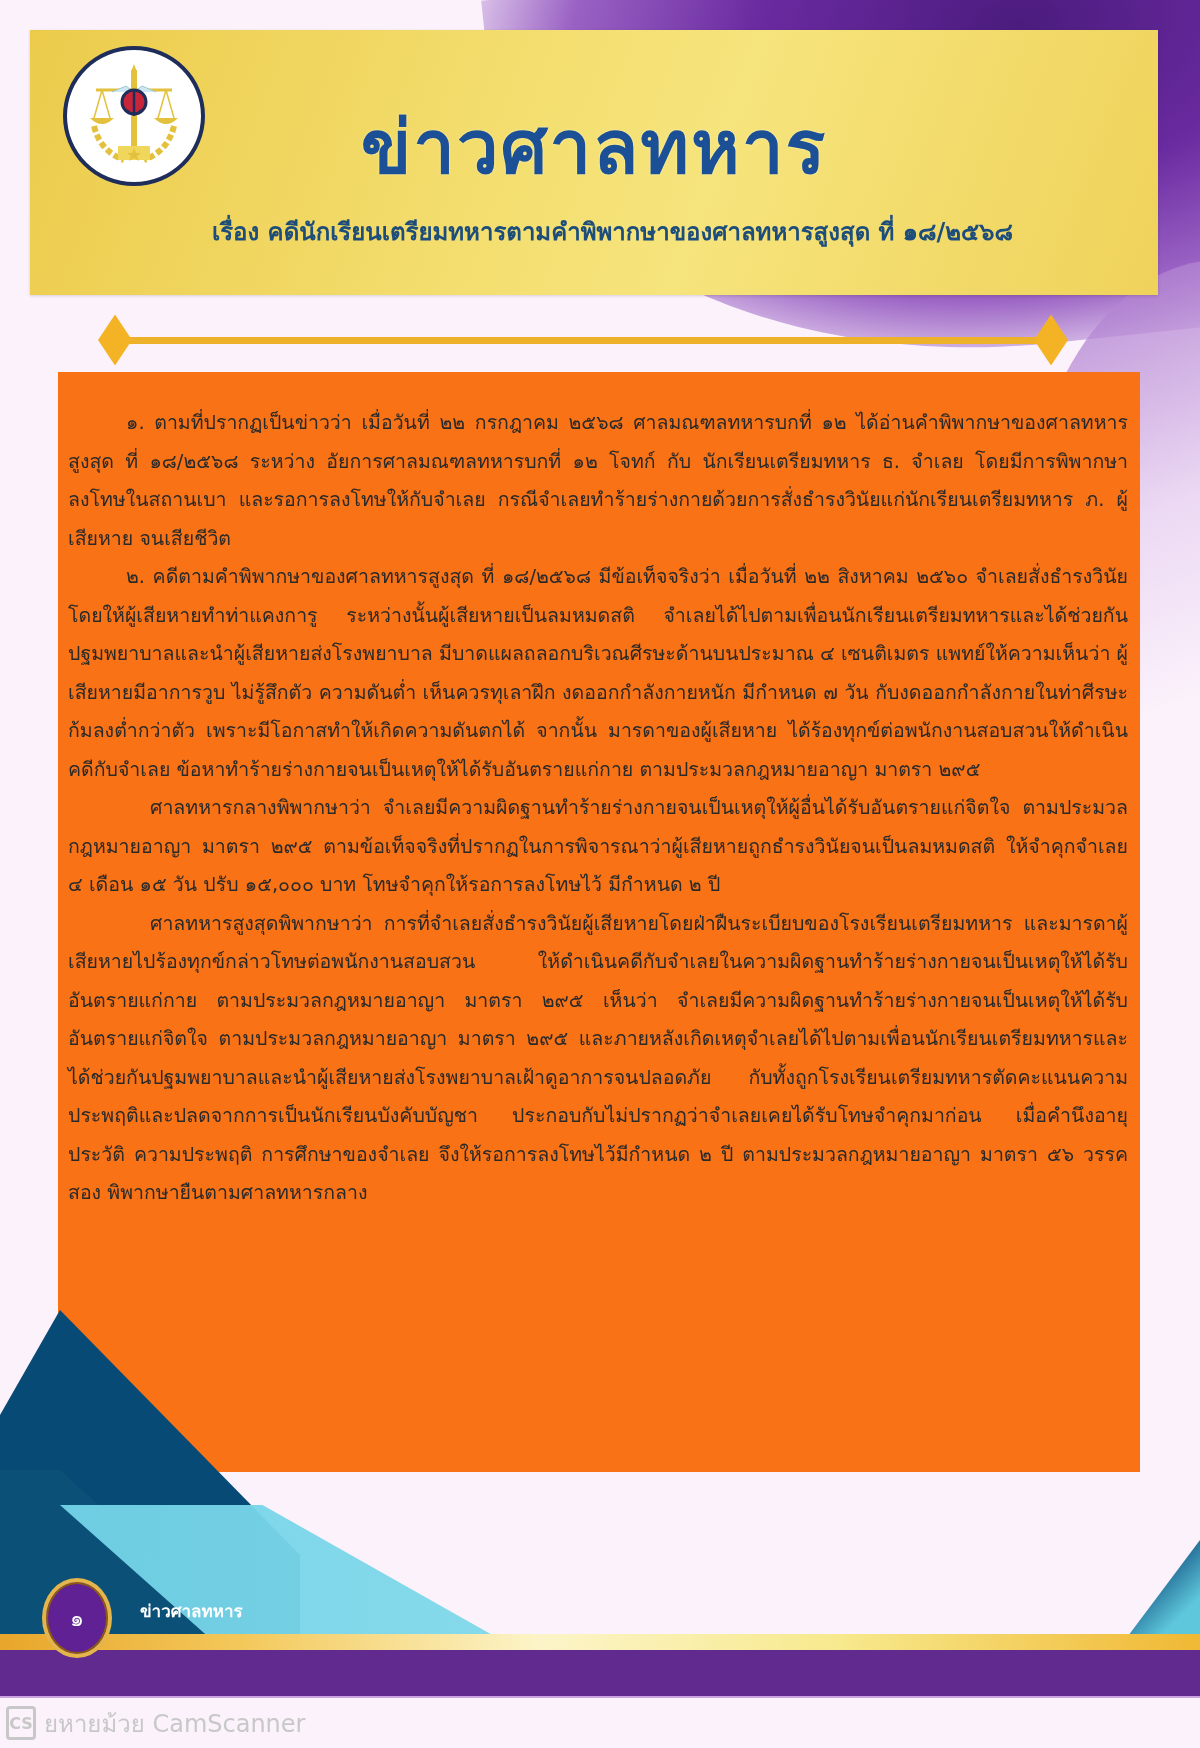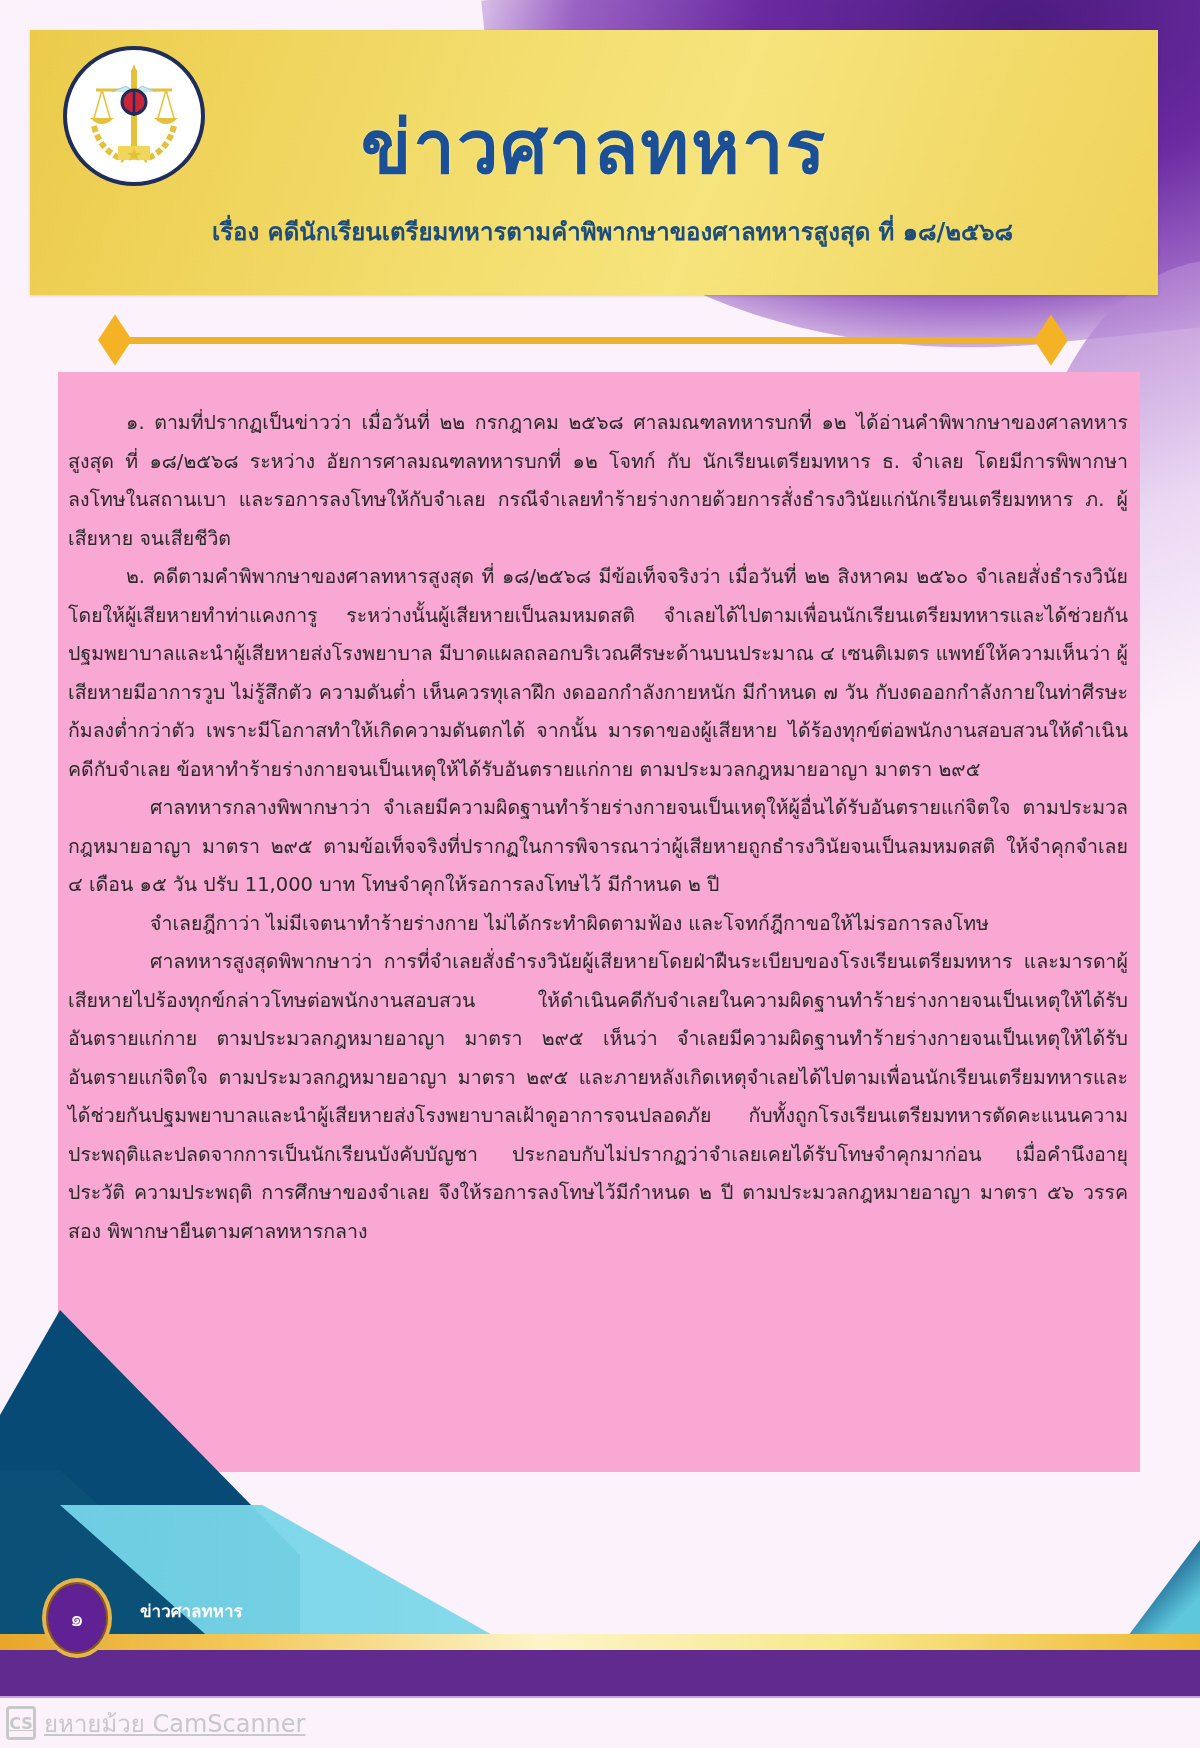--- a/index.html
+++ b/index.html
@@ -55,21 +55,21 @@
   }
   .gold-divider .diamond {
     position: absolute; top: -5px; width: 24px; height: 24px;
     background: #f4b324; transform: scaleY(1.5) rotate(45deg);
   }
   .gold-divider .diamond.left { left: 0; }
   .gold-divider .diamond.right { right: 0; }
   
   .content-panel {
     position: absolute; left: 58px; top: 372px; width: 1082px; height: 1100px;
-    background: #f9a8d4;
+    background: #f97316;
   }
   .content {
     position: absolute; left: 10px; top: 32px; width: 1060px;
     font-size: 19.5px; line-height: 38.5px; color: #2a2a2a;
     text-align: justify;
   }
   .content p { text-indent: 0; }
   .content p.indent1 { text-indent: 58px; }
   .content p.indent2 { text-indent: 82px; }
   
@@ -111,21 +111,21 @@
     color: #fff; font-size: 22px; display: flex; align-items: center; justify-content: center;
   }
   .footer-label {
     position: absolute; left: 140px; top: 1597px;
     color: #ffffff; font-size: 17px; font-weight: bold;
   }
   
   .watermark {
     position: absolute; left: 6px; top: 1706px; height: 34px;
     display: flex; align-items: center; gap: 8px;
-    color: #c8c8c8; font-size: 24px; text-decoration: underline;
+    color: #c8c8c8; font-size: 24px;
   }
   .watermark .cs-logo {
     width: 30px; height: 34px; border: 3px solid #c8c8c8; border-radius: 4px;
     font-size: 16px; font-weight: bold; display: flex; align-items: center; justify-content: center;
     color: #c8c8c8;
   }
 </style>
 </head>
 <body>
 
@@ -160,22 +160,21 @@
 <div class="gold-divider">
   <div class="line"></div>
   <div class="diamond left"></div>
   <div class="diamond right"></div>
 </div>
 
 <div class="content-panel">
   <div class="content">
     <p class="indent1">๑. ตามที่ปรากฏเป็นข่าวว่า เมื่อวันที่ ๒๒ กรกฎาคม ๒๕๖๘ ศาลมณฑลทหารบกที่ ๑๒ ได้อ่านคำพิพากษาของศาลทหารสูงสุด ที่ ๑๘/๒๕๖๘ ระหว่าง อัยการศาลมณฑลทหารบกที่ ๑๒ โจทก์ กับ นักเรียนเตรียมทหาร ธ. จำเลย โดยมีการพิพากษาลงโทษในสถานเบา และรอการลงโทษให้กับจำเลย กรณีจำเลยทำร้ายร่างกายด้วยการสั่งธำรงวินัยแก่นักเรียนเตรียมทหาร ภ. ผู้เสียหาย จนเสียชีวิต</p>
     <p class="indent1">๒. คดีตามคำพิพากษาของศาลทหารสูงสุด ที่ ๑๘/๒๕๖๘ มีข้อเท็จจริงว่า เมื่อวันที่ ๒๒ สิงหาคม ๒๕๖๐ จำเลยสั่งธำรงวินัยโดยให้ผู้เสียหายทำท่าแคงการู ระหว่างนั้นผู้เสียหายเป็นลมหมดสติ จำเลยได้ไปตามเพื่อนนักเรียนเตรียมทหารและได้ช่วยกันปฐมพยาบาลและนำผู้เสียหายส่งโรงพยาบาล มีบาดแผลถลอกบริเวณศีรษะด้านบนประมาณ ๔ เซนติเมตร แพทย์ให้ความเห็นว่า ผู้เสียหายมีอาการวูบ ไม่รู้สึกตัว ความดันต่ำ เห็นควรทุเลาฝึก งดออกกำลังกายหนัก มีกำหนด ๗ วัน กับงดออกกำลังกายในท่าศีรษะก้มลงต่ำกว่าตัว เพราะมีโอกาสทำให้เกิดความดันตกได้ จากนั้น มารดาของผู้เสียหาย ได้ร้องทุกข์ต่อพนักงานสอบสวนให้ดำเนินคดีกับจำเลย ข้อหาทำร้ายร่างกายจนเป็นเหตุให้ได้รับอันตรายแก่กาย ตามประมวลกฎหมายอาญา มาตรา ๒๙๕</p>
-    <p class="indent2">ศาลทหารกลางพิพากษาว่า จำเลยมีความผิดฐานทำร้ายร่างกายจนเป็นเหตุให้ผู้อื่นได้รับอันตรายแก่จิตใจ ตามประมวลกฎหมายอาญา มาตรา ๒๙๕ ตามข้อเท็จจริงที่ปรากฏในการพิจารณาว่าผู้เสียหายถูกธำรงวินัยจนเป็นลมหมดสติ ให้จำคุกจำเลย ๔ เดือน ๑๕ วัน ปรับ 11,000 บาท โทษจำคุกให้รอการลงโทษไว้ มีกำหนด ๒ ปี</p>
-    <p class="indent2">จำเลยฎีกาว่า ไม่มีเจตนาทำร้ายร่างกาย ไม่ได้กระทำผิดตามฟ้อง และโจทก์ฎีกาขอให้ไม่รอการลงโทษ</p>
+    <p class="indent2">ศาลทหารกลางพิพากษาว่า จำเลยมีความผิดฐานทำร้ายร่างกายจนเป็นเหตุให้ผู้อื่นได้รับอันตรายแก่จิตใจ ตามประมวลกฎหมายอาญา มาตรา ๒๙๕ ตามข้อเท็จจริงที่ปรากฏในการพิจารณาว่าผู้เสียหายถูกธำรงวินัยจนเป็นลมหมดสติ ให้จำคุกจำเลย ๔ เดือน ๑๕ วัน ปรับ ๑๕,๐๐๐ บาท โทษจำคุกให้รอการลงโทษไว้ มีกำหนด ๒ ปี</p>
     <p class="indent2">ศาลทหารสูงสุดพิพากษาว่า การที่จำเลยสั่งธำรงวินัยผู้เสียหายโดยฝ่าฝืนระเบียบของโรงเรียนเตรียมทหาร และมารดาผู้เสียหายไปร้องทุกข์กล่าวโทษต่อพนักงานสอบสวน ให้ดำเนินคดีกับจำเลยในความผิดฐานทำร้ายร่างกายจนเป็นเหตุให้ได้รับอันตรายแก่กาย ตามประมวลกฎหมายอาญา มาตรา ๒๙๕ เห็นว่า จำเลยมีความผิดฐานทำร้ายร่างกายจนเป็นเหตุให้ได้รับอันตรายแก่จิตใจ ตามประมวลกฎหมายอาญา มาตรา ๒๙๕ และภายหลังเกิดเหตุจำเลยได้ไปตามเพื่อนนักเรียนเตรียมทหารและได้ช่วยกันปฐมพยาบาลและนำผู้เสียหายส่งโรงพยาบาลเฝ้าดูอาการจนปลอดภัย กับทั้งถูกโรงเรียนเตรียมทหารตัดคะแนนความประพฤติและปลดจากการเป็นนักเรียนบังคับบัญชา ประกอบกับไม่ปรากฏว่าจำเลยเคยได้รับโทษจำคุกมาก่อน เมื่อคำนึงอายุ ประวัติ ความประพฤติ การศึกษาของจำเลย จึงให้รอการลงโทษไว้มีกำหนด ๒ ปี ตามประมวลกฎหมายอาญา มาตรา ๕๖ วรรคสอง พิพากษายืนตามศาลทหารกลาง</p>
   </div>
 </div>
 
 <div class="deco-footer-navy"></div>
 <div class="deco-footer-left"></div>
 <div class="deco-footer-cyan"></div>
 <div class="deco-footer-right"></div>
 <div class="footer-gold-bar"></div>
 <div class="footer-purple-bar"></div>

